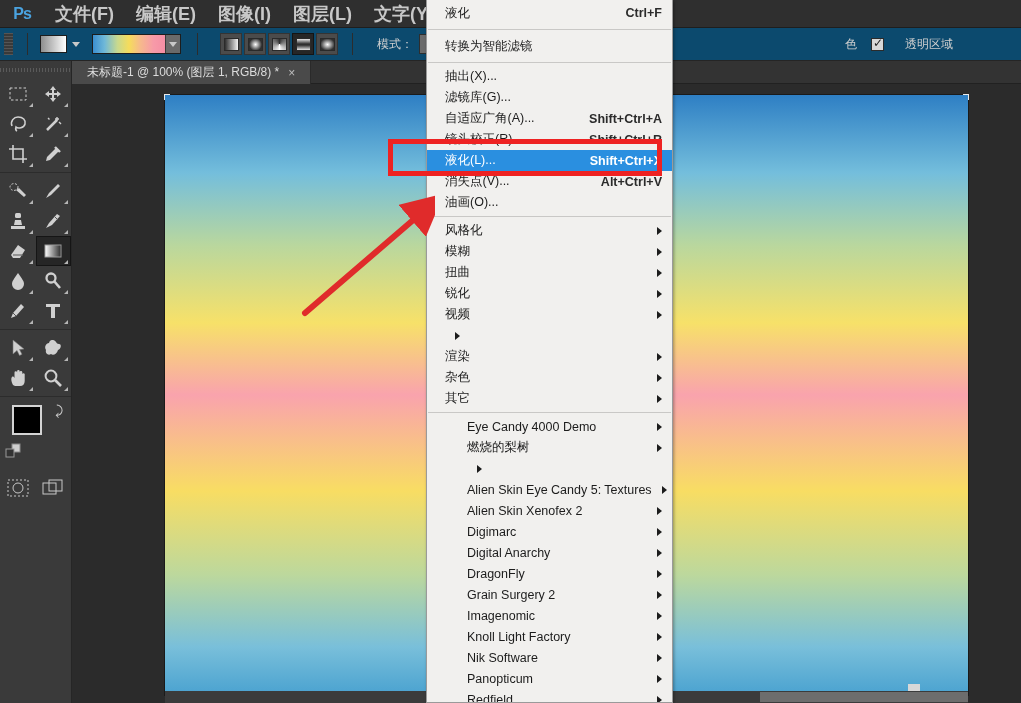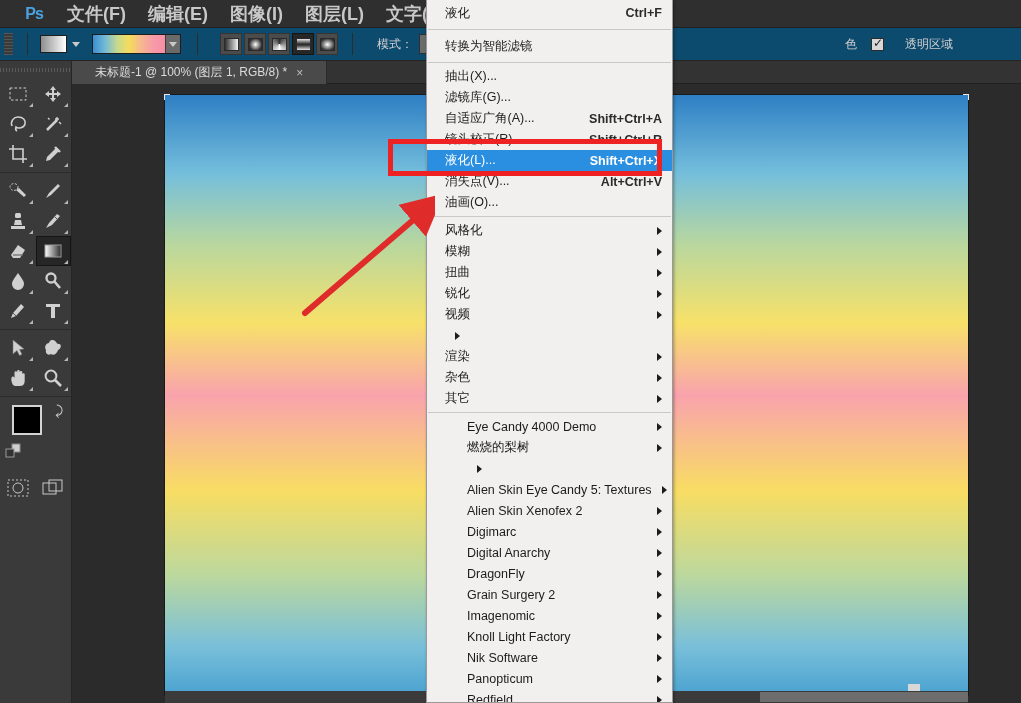--- a/index.html
+++ b/index.html
@@ -9,21 +9,21 @@
     background: #2b2b2b;
     font-family: "Liberation Sans", "DejaVu Sans", sans-serif;
   }
   #app { position: relative; width: 1021px; height: 703px; }
 
   
   #menubar {
     position: absolute; left: 0; top: 0; width: 1021px; height: 28px;
     background: #2f2f2f;
     border-bottom: 1px solid #1e1e1e;
-    display: flex; align-items: center; padding-left: 12px;
+    display: flex; align-items: center;
   }
   #ps-logo {
     width: 44px; height: 28px;
     display: flex; align-items: center; justify-content: center;
     color: #4aa3e0; font-weight: bold; font-size: 16px;
     letter-spacing: -1px;
   }
   .menu-item {
     height: 28px; padding: 0 11px;
     display: flex; align-items: center;
@@ -99,21 +99,21 @@
   }
 
   
   #tabbar {
     position: absolute; left: 0; top: 61px; width: 1021px; height: 23px;
     background: #333333; border-bottom: 1px solid #212121;
   }
   #doc-tab {
     position: absolute; left: 72px; top: 0; height: 23px;
     background: #4a4a4a;
-    display: flex; align-items: center; padding: 0 23px;
+    display: flex; align-items: center; padding: 0 15px;
     border-right: 1px solid #2a2a2a;
   }
   #doc-tab .title { font-size: 12px; color: #dcdcdc; white-space: nowrap; }
   #doc-tab .closex { font-size: 12px; color: #bdbdbd; margin-left: 9px; }
   #collapse-arrows {
     position: absolute; left: 6px; top: 3px;
     font-size: 11px; color: #9a9a9a;
   }
 
   

